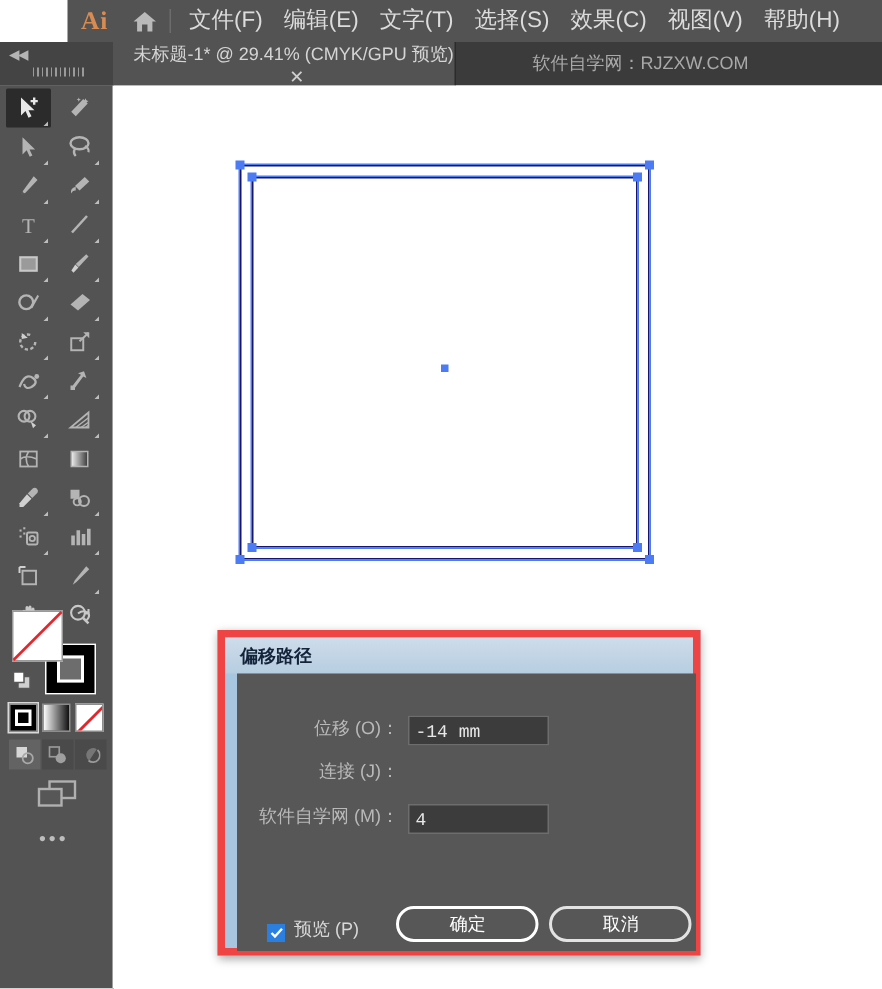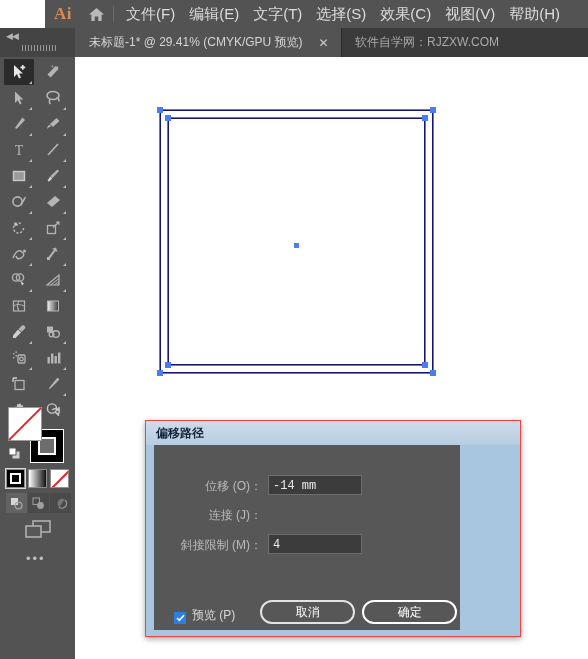--- a/index.html
+++ b/index.html
@@ -44,20 +44,21 @@
     position:absolute;left:6px;top:3px;color:#b4b4b4;font-size:9px;letter-spacing:-1px;
   }
   .tool-drag-handle{
     position:absolute;left:22px;top:17px;width:34px;height:6px;
     background:repeating-linear-gradient(90deg,#9a9a9a 0px,#9a9a9a 1px,#444 1px,#444 3px);
   }
   .doc-tab{
     position:absolute;left:75px;top:0;height:29px;
     background:#535353;display:flex;align-items:center;padding:0 0 0 14px;
     border-right:1px solid #2b2b2b;
+    flex-direction:column;
   }
   .doc-tab-title{color:#d5d5d5;font-size:12px;white-space:nowrap;}
   .doc-tab-close{
     margin:0 10px 0 14px;color:#cfcfcf;font-size:12px;line-height:1;cursor:pointer;
     width:14px;text-align:center;
   }
   .watermark{
     position:absolute;left:355px;top:0;height:33px;line-height:29px;
     color:#a9a9a9;font-size:12px;white-space:nowrap;
   }
@@ -151,37 +152,37 @@
   }
   .handle{
     position:absolute;width:6px;height:6px;background:#4d7bf3;
   }
   .center-pt{
     position:absolute;left:219px;top:186px;width:5px;height:5px;background:#4d7bf3;
   }
 
   
   .dialog{
-    position:absolute;left:145px;top:420px;width:376px;height:217px;
+    position:absolute;left:145px;top:420px;width:322px;height:217px;
     background:#a8c6e0;
-    border:1px solid #ef4444;box-sizing:border-box;
+    border:5px solid #ef4444;box-sizing:border-box;
     box-shadow:0 2px 6px rgba(0,0,0,.35);
   }
   .dlg-titlebar{
     position:absolute;left:0;top:0;width:100%;height:24px;
     background:linear-gradient(180deg,#cfdcea 0%,#b6cde1 100%);
     display:flex;align-items:center;padding-left:10px;box-sizing:border-box;
   }
   .dlg-title{color:#13243a;font-size:12px;font-weight:bold;}
   .dlg-body{
     position:absolute;left:8px;top:24px;width:306px;height:185px;
     background:#575757;box-sizing:border-box;
   }
   .field-row{
-    position:absolute;display:flex;align-items:flex-end;height:22px;
+    position:absolute;display:flex;align-items:flex-start;height:22px;
   }
   .field-label{
     color:#b9b9b9;font-size:12px;text-align:right;white-space:nowrap;
     width:106px;padding-right:6px;box-sizing:border-box;
   }
   .text-input{
     width:94px;height:20px;background:#3c3c3c;border:1px solid #6d6d6d;
     color:#e8e8e8;font-size:12px;line-height:20px;padding:0 4px;box-sizing:border-box;
     font-family:"Liberation Mono","DejaVu Sans Mono",monospace;
   }
@@ -565,30 +566,30 @@
       <div class="field-row" style="left:8px;top:28px;">
         <span class="field-label">位移 (O)：</span>
         <span class="text-input">-14 mm</span>
       </div>
 
       <div class="field-row" style="left:8px;top:57px;">
         <span class="field-label">连接 (J)：</span>
       </div>
 
       <div class="field-row" style="left:8px;top:87px;">
-        <span class="field-label">斜接限制 (M)：</span>
+        <span class="field-label">软件自学网 (M)：</span>
         <span class="text-input">4</span>
       </div>
 
       <div class="bottom-row">
         <span class="cb-box">
           <svg width="9" height="8" viewBox="0 0 9 8">
               <path d="M1 4 L3.3 6.3 L8 1.2" fill="none" stroke="#ffffff" stroke-width="1.6"></path>
             </svg>
         </span>
         <span class="cb-label">预览 (P)</span>
+        <span class="pill">确定</span>
         <span class="pill secondary">取消</span>
-        <span class="pill">确定</span>
       </div>
     </div>
   </div>
 
 </div>
 
 </body></html>

